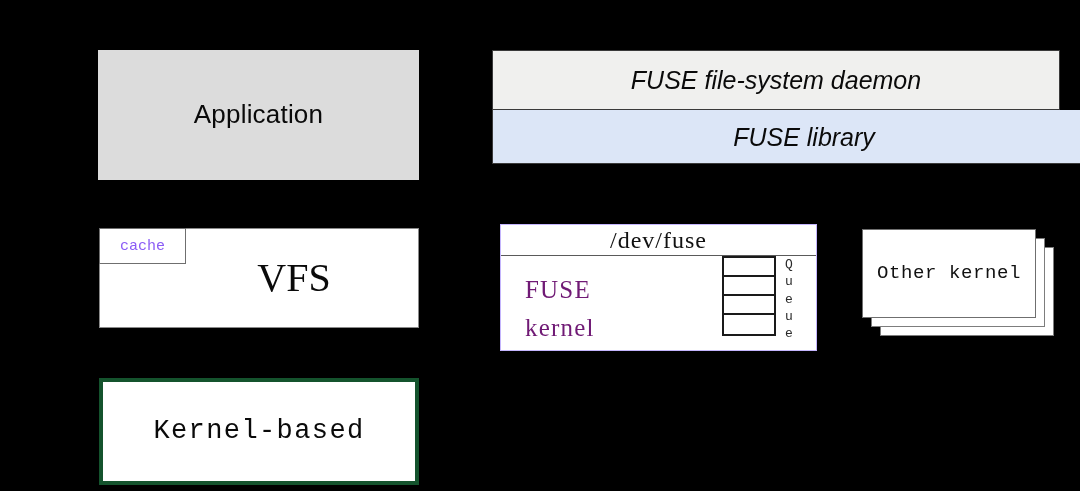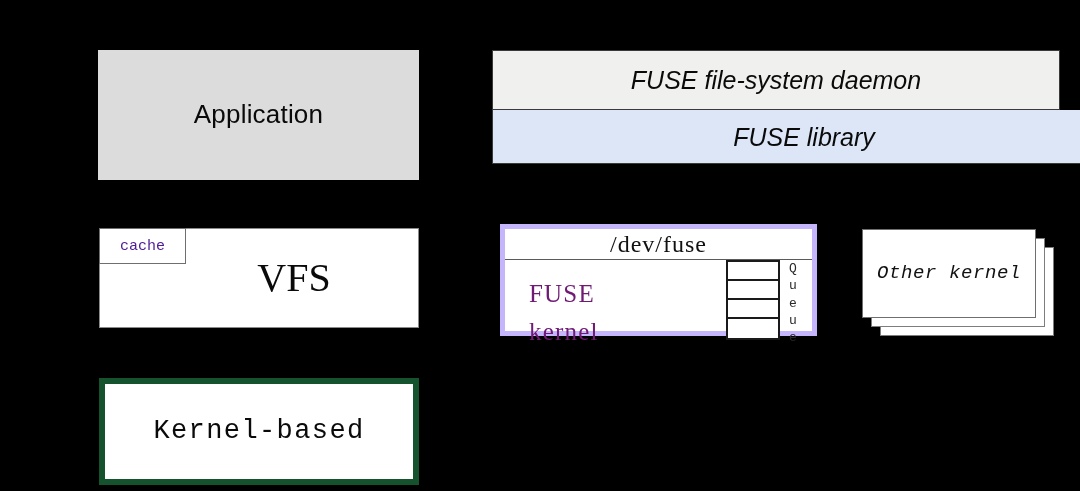--- a/index.html
+++ b/index.html
@@ -80,45 +80,45 @@
     left: 99px; top: 228px;
     width: 87px; height: 36px;
     box-sizing: border-box;
     background: #ffffff;
     border: 1px solid #6f6f6f;
     display: flex;
     align-items: center;
     justify-content: center;
     font-family: "Liberation Mono", monospace;
     font-size: 15px;
-    color: #4c1d95;
+    color: #8b5cf6;
     z-index: 3;
   }
 
   
   #kfs-box {
     left: 99px; top: 378px;
     width: 320px; height: 107px;
     background: #ffffff;
-    border: 6px solid #14532d;
+    border: 4px solid #14532d;
     flex-direction: row;
     font-family: "Liberation Mono", monospace;
     font-size: 27px;
     letter-spacing: 1.4px;
     line-height: 1.45;
   }
 
   
   #fuse-driver-box {
     position: absolute;
     left: 500px; top: 224px;
-    width: 317px; height: 112px;
-    box-sizing: border-box;
-    background: #ffffff;
-    border: 5px solid #c4b5fd;
+    width: 317px; height: 127px;
+    box-sizing: border-box;
+    background: #ffffff;
+    border: 1px solid #c4b5fd;
   }
   #devfuse-header {
     position: absolute;
     left: 0; top: 0;
     width: 100%;
     height: 31px;
     box-sizing: border-box;
     border-bottom: 1px solid #5a5a5a;
     display: flex;
     align-items: center;
@@ -183,21 +183,20 @@
     width: 174px; height: 89px;
     background: #ffffff;
     border: 1px solid #6f6f6f;
     z-index: 3;
     flex-direction: column;
     font-family: "Liberation Mono", monospace;
     font-size: 19px;
     letter-spacing: 0.6px;
     line-height: 1.45;
     color: #111;
-    font-style: italic;
   }
 </style>
 </head>
 <body>
 
 <div id="canvas">
 
   <div class="box" id="app-box">
     <span>Application</span>
   </div>

